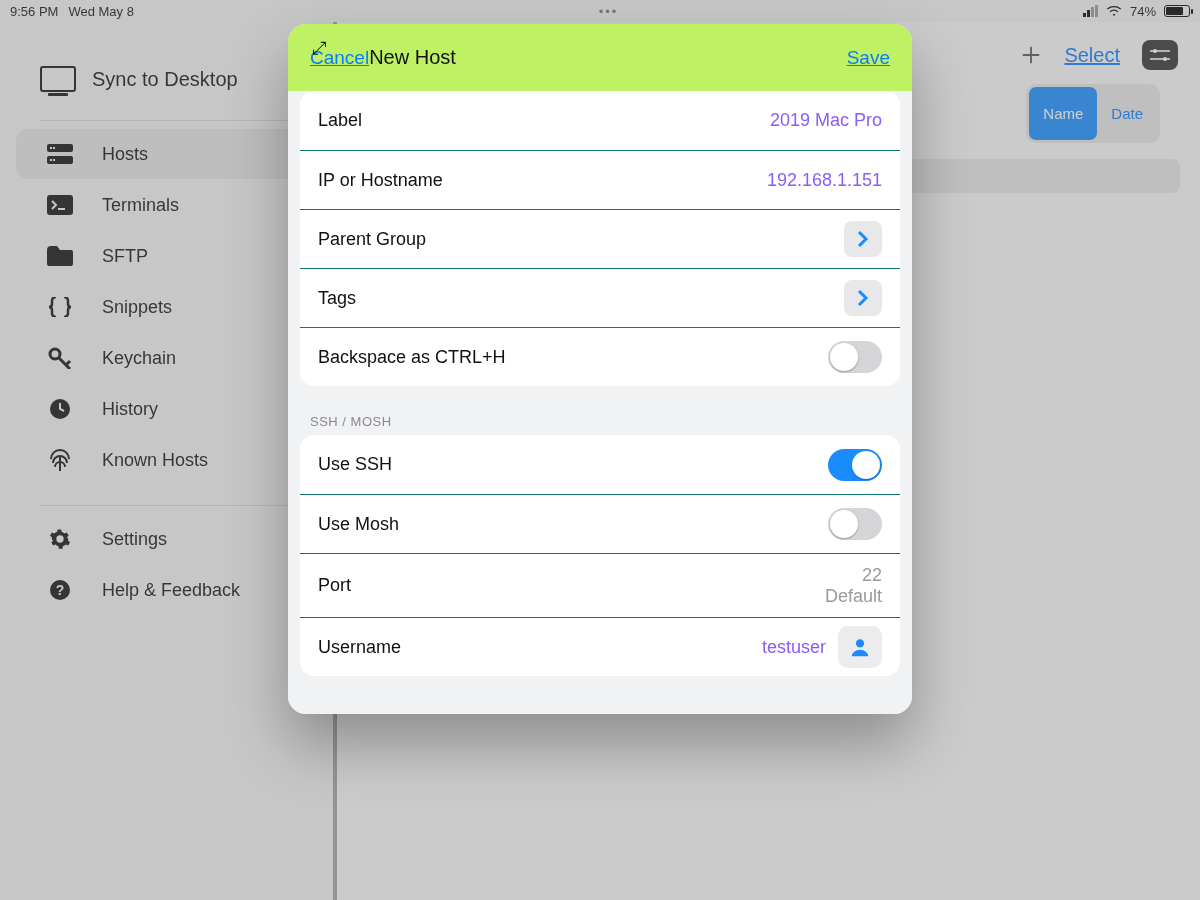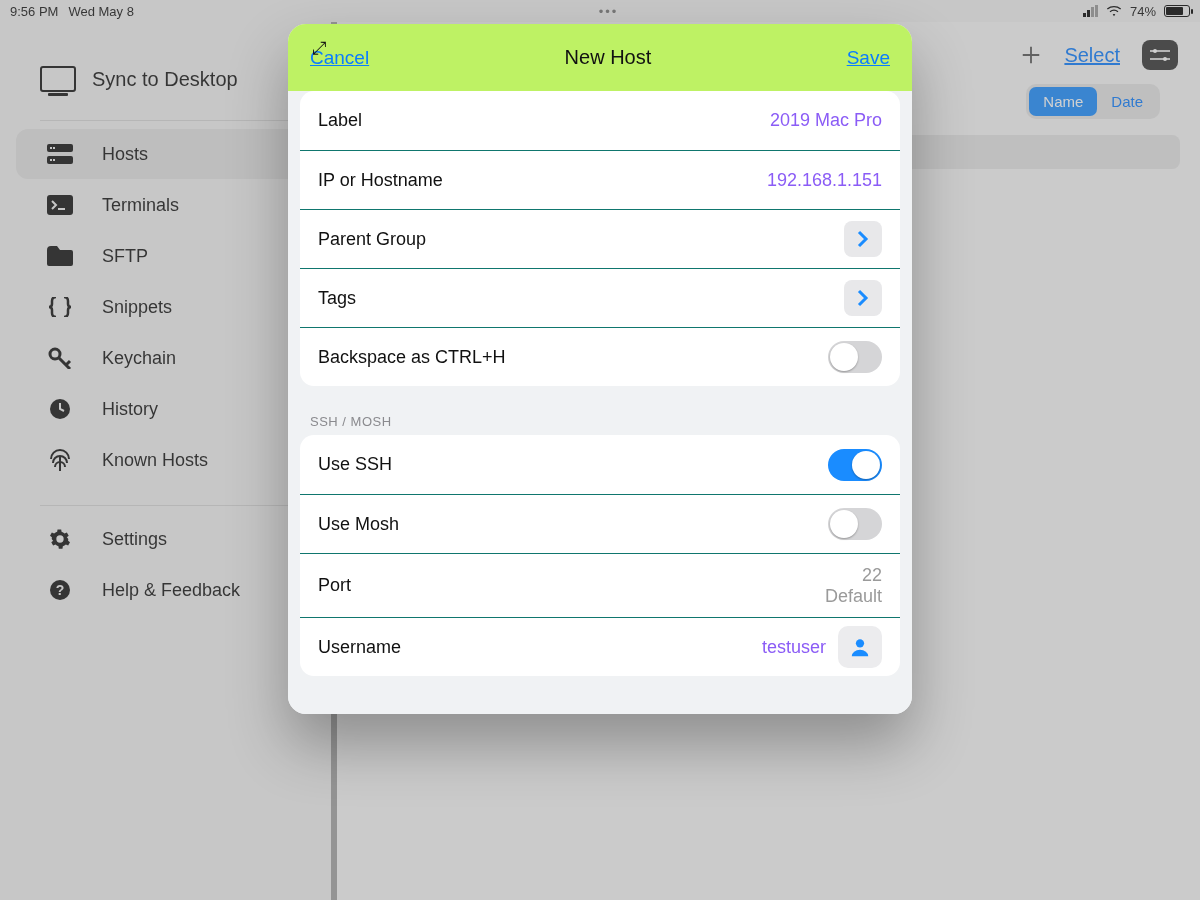--- a/index.html
+++ b/index.html
@@ -33,21 +33,21 @@
   .wifi { width:16px; height:12px; position:relative; }
   .battery { width:26px; height:12px; border:1.5px solid #000; border-radius:3px; position:relative;}
   .battery::after { content:""; position:absolute; right:-4px; top:3px; width:2px; height:5px; background:#000; border-radius:1px;}
   .battery .fill { position:absolute; left:1px; top:1px; bottom:1px; width:70%; background:#000; border-radius:1px;}
 
   
   .app { display:flex; height: 878px; }
   .sidebar {
     width: 337px;
     background: #f2f2f2;
-    border-right: 6px solid #a3a3a3;
+    border-right: 4px solid #a3a3a3;
     padding-top: 30px;
   }
   .content {
     flex:1;
     background: #f7f7f7;
     position:relative;
   }
   
   .sync-row {
     display:flex; align-items:center; gap:16px;
@@ -81,21 +81,21 @@
   .plus-icon { width:22px; height:22px; }
   .select-link { color:#0a7cff; font-size:20px; text-decoration: underline; }
   .filters-badge {
     width:36px; height:30px; border-radius:8px; background:#333; color:#fff;
     display:flex; align-items:center; justify-content:center; font-size:11px; font-weight:600;
   }
   .segmented {
     display:flex; background:#e5e5e5; border-radius:10px; padding:3px; margin: 4px 20px 0 0;
     width: max-content; float:right;
   }
-  .segmented .seg { padding:6px 14px; font-size:15px; border-radius:7px; color:#0a7cff; }
+  .segmented .seg { padding:18px 14px; font-size:15px; border-radius:7px; color:#0a7cff; }
   .segmented .seg.active { background:#1a8cff; color:#fff; }
   .host-row-bg {
     margin: 16px 20px 0 20px;
     height: 34px;
     background:#e5e5e5;
     border-radius: 8px;
   }
 
   
   .modal-backdrop {
@@ -113,21 +113,21 @@
     overflow:hidden;
     position:relative;
   }
   .resize-glyph { position:absolute; top:14px; left:24px; font-size:18px; color:#111; }
   .modal-header {
     display:flex; align-items:center;
     padding: 22px 22px;
     background:#bef264;
   }
   .modal-header .link { color:#0a7cff; text-decoration:underline; font-size:19px; }
-  .modal-header .title { flex:1; text-align:center; font-size:20px; font-weight:500;}
+  .modal-header .title { flex:1; font-size:20px; font-weight:500;}
   .modal-body { background:#f0f2f4; padding: 0 12px 12px 12px; max-height: 630px; overflow:hidden;}
   .card {
     background:#fff; border-radius:14px; overflow:hidden;
     margin-bottom: 26px;
   }
   .row {
     display:flex; align-items:center;
     min-height: 59px;
     padding: 0 18px;
     border-top: 1px solid #0f766e;

